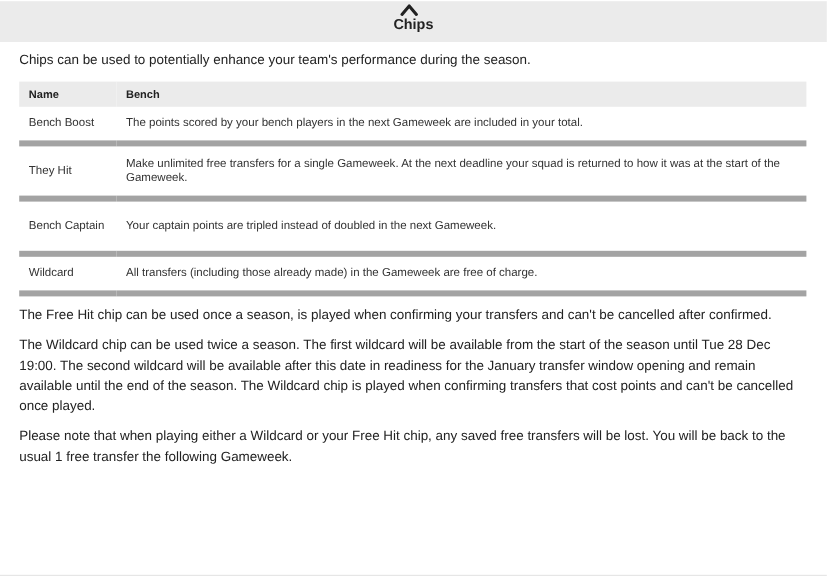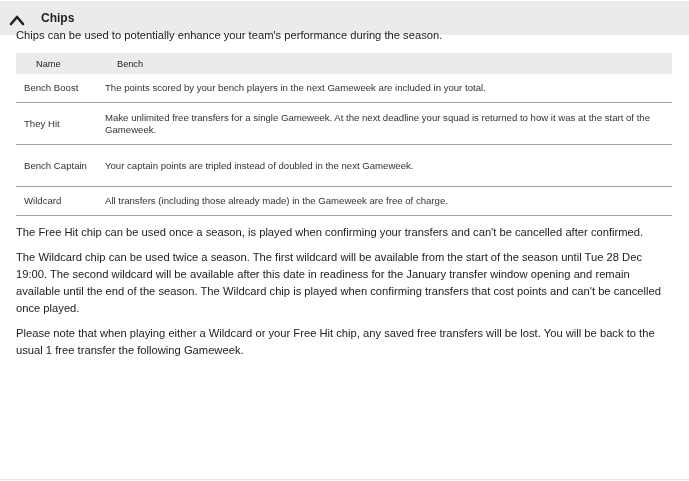--- a/index.html
+++ b/index.html
@@ -6,36 +6,37 @@
     body {
       width: 689px; height: 481px; overflow: hidden;
       font-family: "Liberation Sans", "DejaVu Sans", sans-serif;
       color: #37003c;
     }
     .section { position: relative; width: 689px; height: 481px; }
     .header {
       position: absolute; left: 0; top: 1px; width: 689px; height: 34px;
       background: #ebebeb; display: flex; align-items: center;
       cursor: pointer;
+      flex-direction: column;
     }
     .chev { width: 16px; height: 12px; margin-left: 9px; margin-right: 16px; display: inline-block; }
     .header-title { font-size: 12px; font-weight: bold; color: #222; }
-    .body { position: absolute; left: 16px; top: 20px; width: 656px; }
+    .body { position: absolute; left: 16px; top: 35px; width: 656px; }
     p {
       margin: 0; font-size: 11.2px; line-height: 17px; color: #222;
     }
     .intro1 { margin-top: 7px; }
     .intro2 { margin-top: 8px; }
     table {
       width: 656px; border-collapse: collapse; margin-top: 9px;
       font-size: 9.6px; color: #333;
     }
     thead tr { background: #ebebeb; }
-    th { text-align: left; font-weight: normal; font-size: 9.2px; height: 21px; padding: 0 20px; color: #222; }
-    td { padding: 0 8px; border-bottom: 1px solid #a3a3a3; vertical-align: middle; line-height: 12px; color: #333; }
+    th { text-align: left; font-weight: bold; font-size: 9.2px; height: 21px; padding: 0 8px; color: #222; }
+    td { padding: 0 8px; border-bottom: 5px solid #a3a3a3; vertical-align: middle; line-height: 12px; color: #333; }
     td.name { width: 65px; }
     tr.r1 td { height: 28px; }
     tr.r2 td { height: 41px; }
     tr.r3 td { height: 41px; }
     tr.r4 td { height: 28px; }
     .p-bench { margin-top: 8px; }
     .p-free { margin-top: 8px; }
     .p-wild { margin-top: 8px; }
     .p-note { margin-top: 8px; }
     .bottom-line {

